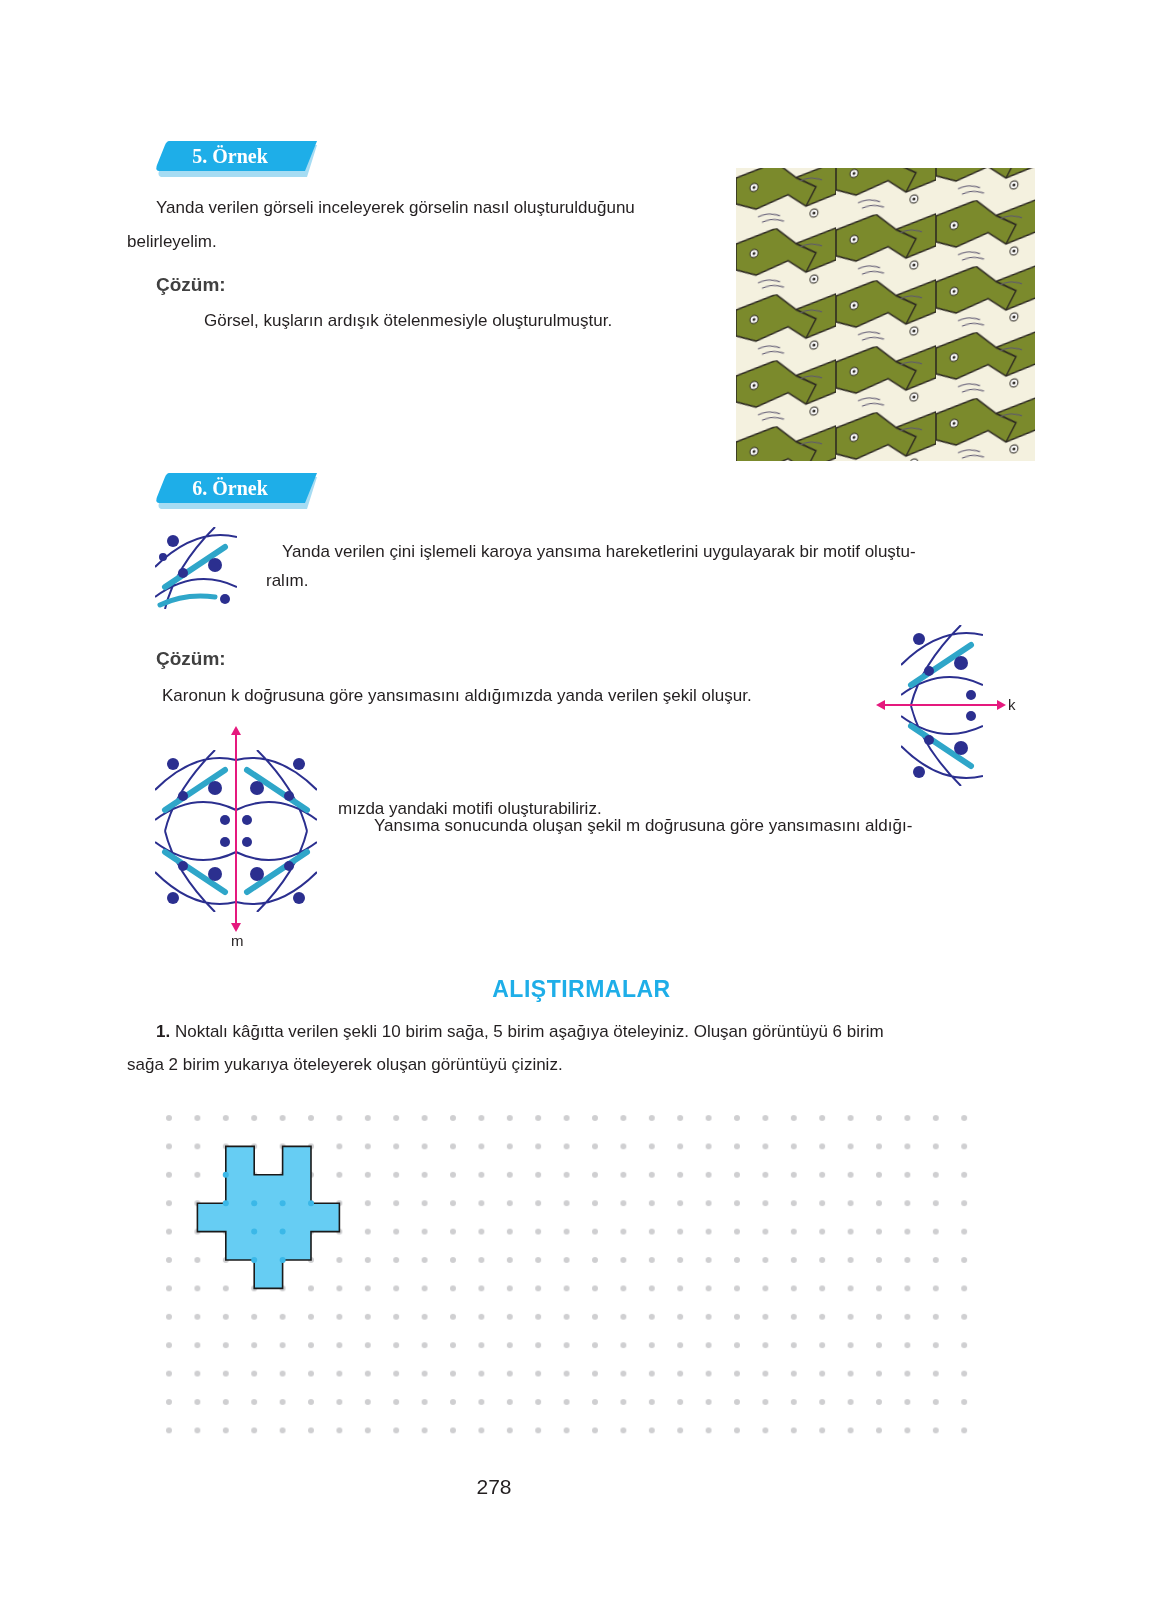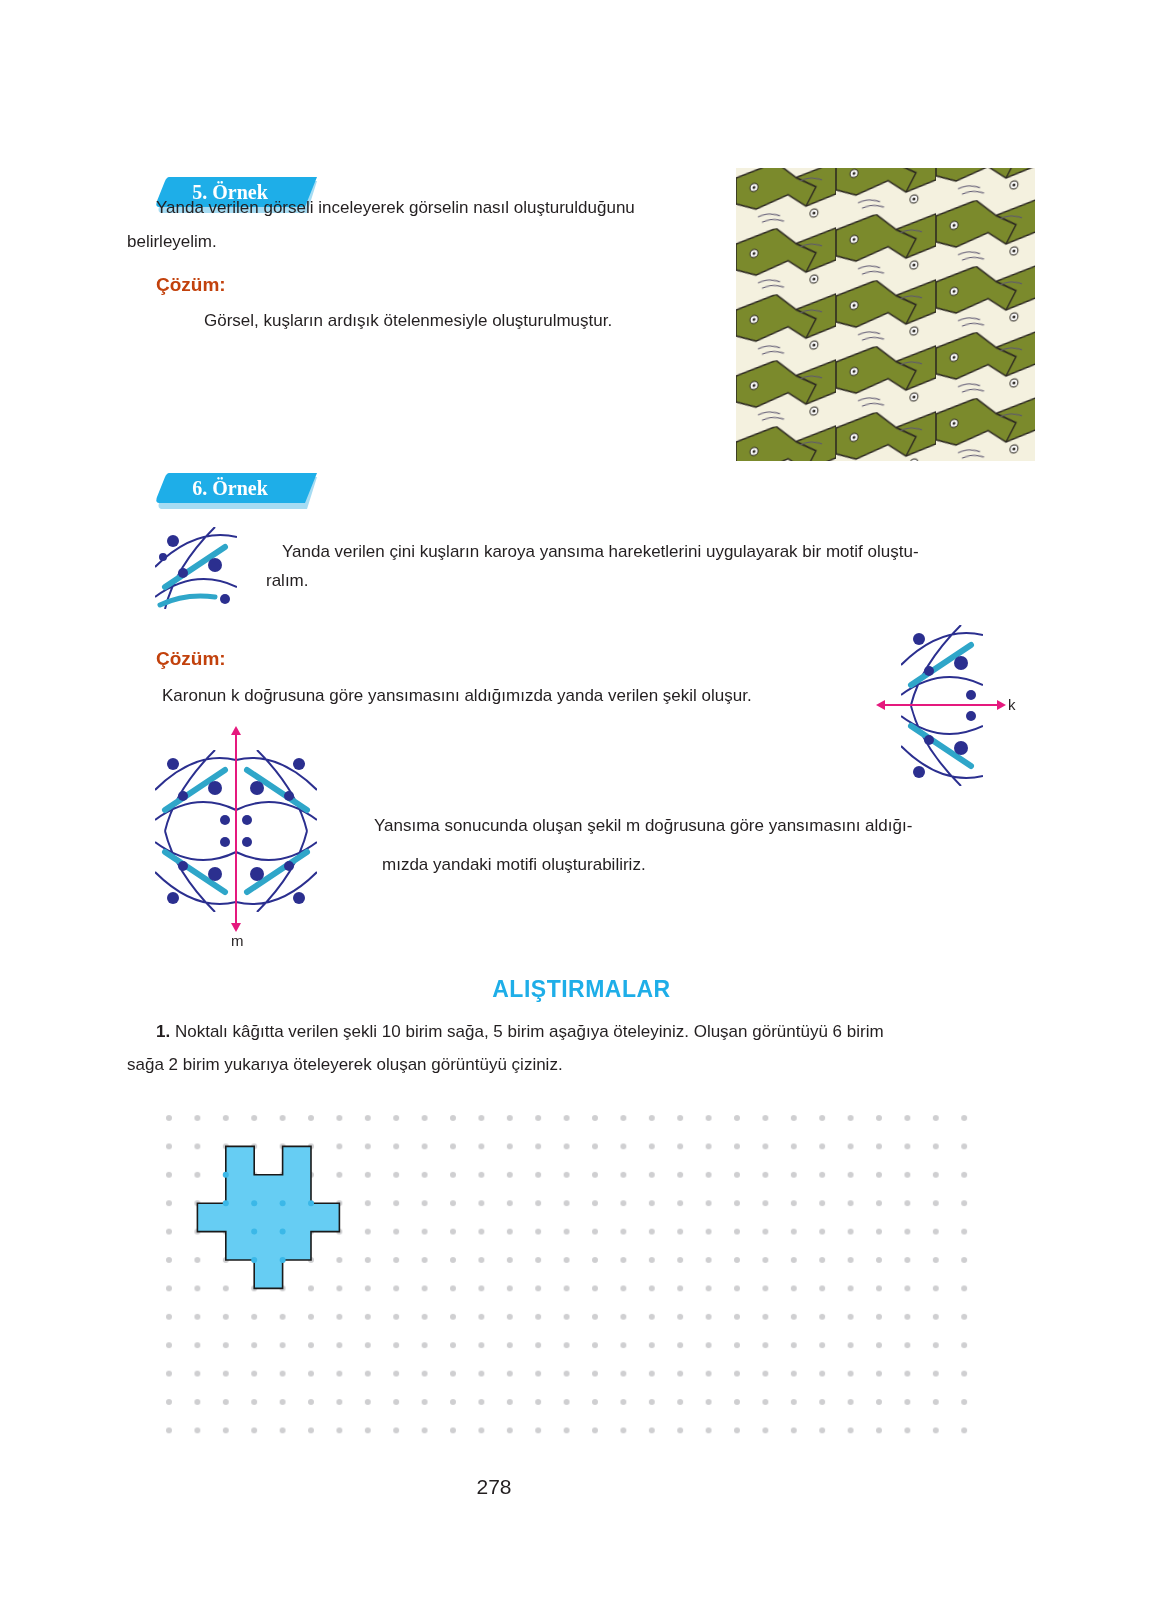--- a/index.html
+++ b/index.html
@@ -5,33 +5,33 @@
   html, body { margin:0; padding:0; background:#ffffff; }
   body { width:1163px; height:1616px; position:relative; overflow:hidden;
          font-family:"Liberation Sans", sans-serif; color:#231f20; }
   .abs { position:absolute; }
   .tag { position:absolute; width:162px; height:34px; }
   .tag svg { position:absolute; left:0; top:0; }
   .tag .label { position:absolute; left:0; top:0; width:150px; height:30px; line-height:30px;
                 text-align:center; color:#ffffff; font-family:"Liberation Serif", serif;
                 font-weight:bold; font-size:20px; }
   .para { position:absolute; font-size:17px; line-height:34px; color:#231f20; }
-  .heading { position:absolute; font-size:19px; font-weight:bold; color:#c2410c; }
+  .heading { position:absolute; font-size:19px; font-weight:bold; color:#404040; }
   .bird-img { position:absolute; left:736px; top:168px; width:299px; height:293px; overflow:hidden; background:#f4f1df; }
   .tile { position:absolute; overflow:hidden; background:#ffffff; }
   .lbl { position:absolute; font-size:15px; color:#231f20; }
   .ex-title { position:absolute; left:0; width:1163px; text-align:center; top:976px;
               font-size:23px; font-weight:bold; color:#1eaee8; letter-spacing:0.5px; }
   .grid { position:absolute; left:160px; top:1108px; }
   .pagenum { position:absolute; left:0; width:988px; text-align:center; top:1475px; font-size:21px; color:#231f20; }
 </style>
 </head>
 <body>
 
-<div class="tag" style="left:155px; top:141px;margin-top:36px;">
+<div class="tag" style="left:155px; top:141px;">
   <svg width="165" height="36">
     <path d="M16 4 L162 4 L152 36 L8 36 Q2 36 4 30 Z" fill="#a6dcf3"></path>
     <path d="M14 0 L162 0 L150 30 L4 30 Q0 30 2 24 L10 4 Q12 0 14 0 Z" fill="#1eaee8"></path>
   </svg>
   <div class="label">5. Örnek</div>
 </div>
 
 <div class="para" style="left:156px; top:191px;">Yanda verilen görseli inceleyerek görselin nasıl oluşturulduğunu</div>
 <div class="para" style="left:127px; top:225px;">belirleyelim.</div>
 <div class="heading" style="left:156px; top:274px;">Çözüm:</div>
@@ -72,21 +72,21 @@
     <g fill="#2b2f8f">
         <circle cx="18" cy="14" r="6"></circle>
         <circle cx="60" cy="38" r="7"></circle>
         <circle cx="28" cy="46" r="5"></circle>
         <circle cx="70" cy="72" r="5"></circle>
         <circle cx="8" cy="30" r="4"></circle>
       </g>
   </svg>
 </div>
 
-<div class="para" style="left:282px; top:535px;">Yanda verilen çini kuşların karoya yansıma hareketlerini uygulayarak bir motif oluştu-</div>
+<div class="para" style="left:282px; top:535px;">Yanda verilen çini işlemeli karoya yansıma hareketlerini uygulayarak bir motif oluştu-</div>
 <div class="para" style="left:266px; top:564px;">ralım.</div>
 
 <div class="heading" style="left:156px; top:648px;">Çözüm:</div>
 <div class="para" style="left:156px; top:679px;margin-left:6px;">Karonun k doğrusuna göre yansımasını aldığımızda yanda verilen şekil oluşur.</div>
 
 <div class="tile" style="left:901px; top:625px; width:82px; height:161px;">
   <svg width="82" height="161" viewBox="0 0 82 161">
     <g id="tt">
       <rect width="82" height="80" fill="#ffffff"></rect>
       <path d="M0 40 Q40 0 82 10 M0 70 Q40 40 82 60 M10 80 Q20 40 60 0" fill="none" stroke="#2b2f8f" stroke-width="2"></path>
@@ -127,21 +127,21 @@
   </svg>
 </div>
 <svg class="abs" style="left:228px; top:726px;" width="16" height="206">
   <line x1="8" y1="6" x2="8" y2="200" stroke="#e5197e" stroke-width="2"></line>
   <path d="M8 0 L3 9 L13 9 Z" fill="#e5197e"></path>
   <path d="M8 206 L3 197 L13 197 Z" fill="#e5197e"></path>
 </svg>
 <div class="lbl" style="left:231px; top:932px;">m</div>
 
 <div class="para" style="left:374px; top:809px;">Yansıma sonucunda oluşan şekil m doğrusuna göre yansımasını aldığı-</div>
-<div class="para" style="left:338px; top:848px;margin-left:44px;">mızda yandaki motifi oluşturabiliriz.</div>
+<div class="para" style="left:338px; top:792px;">mızda yandaki motifi oluşturabiliriz.</div>
 
 <div class="ex-title">ALIŞTIRMALAR</div>
 
 <div class="para" style="left:156px; top:1015px;">
   <b>1.</b>
   <span>Noktalı kâğıtta verilen şekli 10 birim sağa, 5 birim aşağıya öteleyiniz. Oluşan görüntüyü 6 birim</span>
 </div>
 <div class="para" style="left:127px; top:1048px;">sağa 2 birim yukarıya öteleyerek oluşan görüntüyü çiziniz.</div>
 
 <svg class="grid" width="820" height="330" viewBox="160 1108 820 330">

